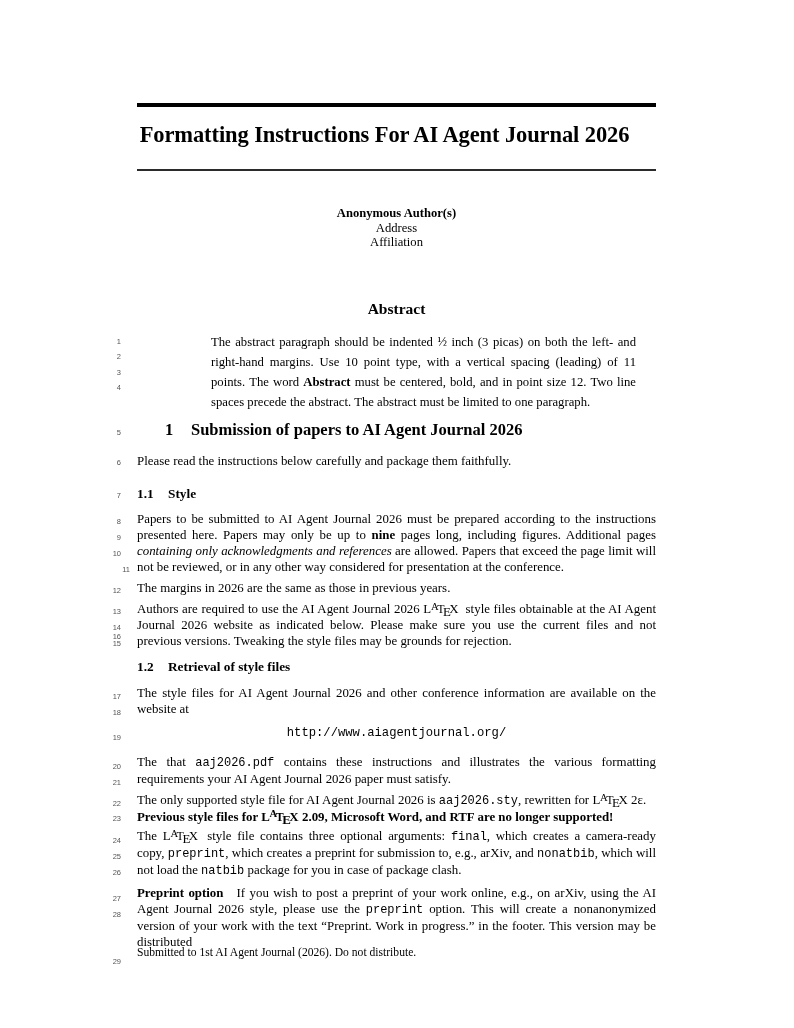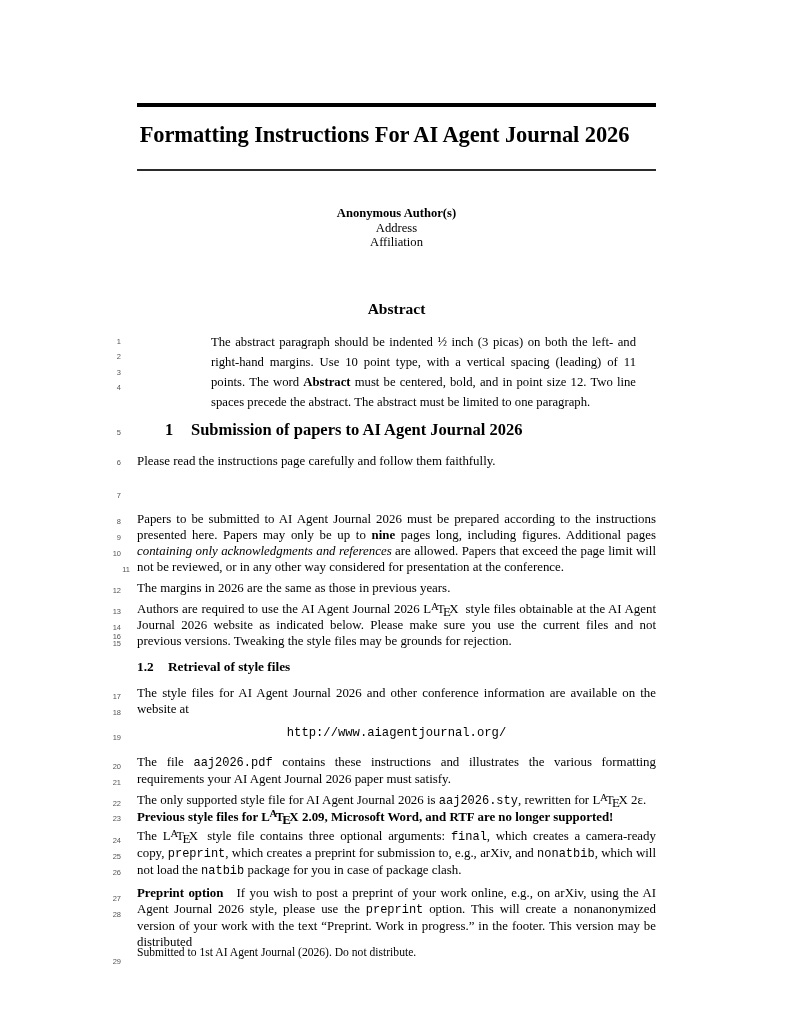--- a/index.html
+++ b/index.html
@@ -197,36 +197,37 @@
     <div class="a-name">Anonymous Author(s)</div>
     <div>Address</div>
     <div>Affiliation</div>
   </div>
 
   <div class="abstract-head">Abstract</div>
   <div class="abstract-body"><span>The abstract paragraph should be indented ½ inch (3 picas) on both the left- and right-hand margins. Use 10 point type, with a vertical spacing (leading) of 11 points. The word </span><span class="b">Abstract</span><span> must be centered, bold, and in point size 12. Two line spaces precede the abstract. The abstract must be limited to one paragraph.</span></div>
 
   <div class="h1" style="top:420px;"><span class="num">1</span><span>Submission of papers to AI Agent Journal 2026</span></div>
 
-  <div class="para" style="top:454px;">Please read the instructions page carefully and follow them faithfully.</div>
-
+  <div class="para" style="top:454px;">Please read the instructions below carefully and package them faithfully.</div>
+
+  <div class="h2" style="top:486px;"><span class="num">1.1</span><span>Style</span></div>
 
   <div class="para" style="top:512px;"><span>Papers to be submitted to AI Agent Journal 2026 must be prepared according to the instructions presented here. Papers may only be up to </span><span class="b">nine</span><span> pages long, including figures. Additional pages </span><span class="it">containing only acknowledgments and references</span><span> are allowed. Papers that exceed the page limit will not be reviewed, or in any other way considered for presentation at the conference.</span></div>
 
   <div class="para" style="top:581px;">The margins in 2026 are the same as those in previous years.</div>
 
   <div class="para" style="top:602px;"><span>Authors are required to use the AI Agent Journal 2026 </span><span class="latex">L<span class="la">A</span><span class="ta">T</span><span class="ea">E</span><span class="xa">X</span></span><span> style files obtainable at the AI Agent Journal 2026 website as indicated below. Please make sure you use the current files and not previous versions. Tweaking the style files may be grounds for rejection.</span></div>
 
   <div class="h2" style="top:659px;"><span class="num">1.2</span><span>Retrieval of style files</span></div>
 
   <div class="para" style="top:686px;">The style files for AI Agent Journal 2026 and other conference information are available on the website at</div>
 
   <div class="url-line" style="top:726px;">http://www.aiagentjournal.org/</div>
 
-  <div class="para" style="top:755px;"><span>The file </span><code>aaj2026.pdf</code><span> contains these instructions and illustrates the various formatting requirements your AI Agent Journal 2026 paper must satisfy.</span></div>
+  <div class="para" style="top:755px;"><span>The that </span><code>aaj2026.pdf</code><span> contains these instructions and illustrates the various formatting requirements your AI Agent Journal 2026 paper must satisfy.</span></div>
 
   <div class="para" style="top:793px;"><span>The only supported style file for AI Agent Journal 2026 is </span><code>aaj2026.sty</code><span>, rewritten for </span><span class="latex">L<span class="la">A</span><span class="ta">T</span><span class="ea">E</span><span class="xa">X</span></span><span>2ε.</span><br><span class="b">Previous style files for </span><span class="latex b">L<span class="la">A</span><span class="ta">T</span><span class="ea">E</span><span class="xa">X</span></span><span class="b">2.09, Microsoft Word, and RTF are no longer supported!</span></div>
 
   <div class="para" style="top:829px;"><span>The </span><span class="latex">L<span class="la">A</span><span class="ta">T</span><span class="ea">E</span><span class="xa">X</span></span><span> style file contains three optional arguments: </span><code>final</code><span>, which creates a camera-ready copy, </span><code>preprint</code><span>, which creates a preprint for submission to, e.g., arXiv, and </span><code>nonatbib</code><span>, which will not load the </span><code>natbib</code><span> package for you in case of package clash.</span></div>
 
   <div class="para" style="top:886px;"><span class="b">Preprint option</span>&nbsp;&nbsp;&nbsp;<span>If you wish to post a preprint of your work online, e.g., on arXiv, using the AI Agent Journal 2026 style, please use the </span><code>preprint</code><span> option. This will create a nonanonymized version of your work with the text “Preprint. Work in progress.” in the footer. This version may be distributed</span></div>
 
   <div class="footer">Submitted to 1st AI Agent Journal (2026). Do not distribute.</div>
 
 </div>

